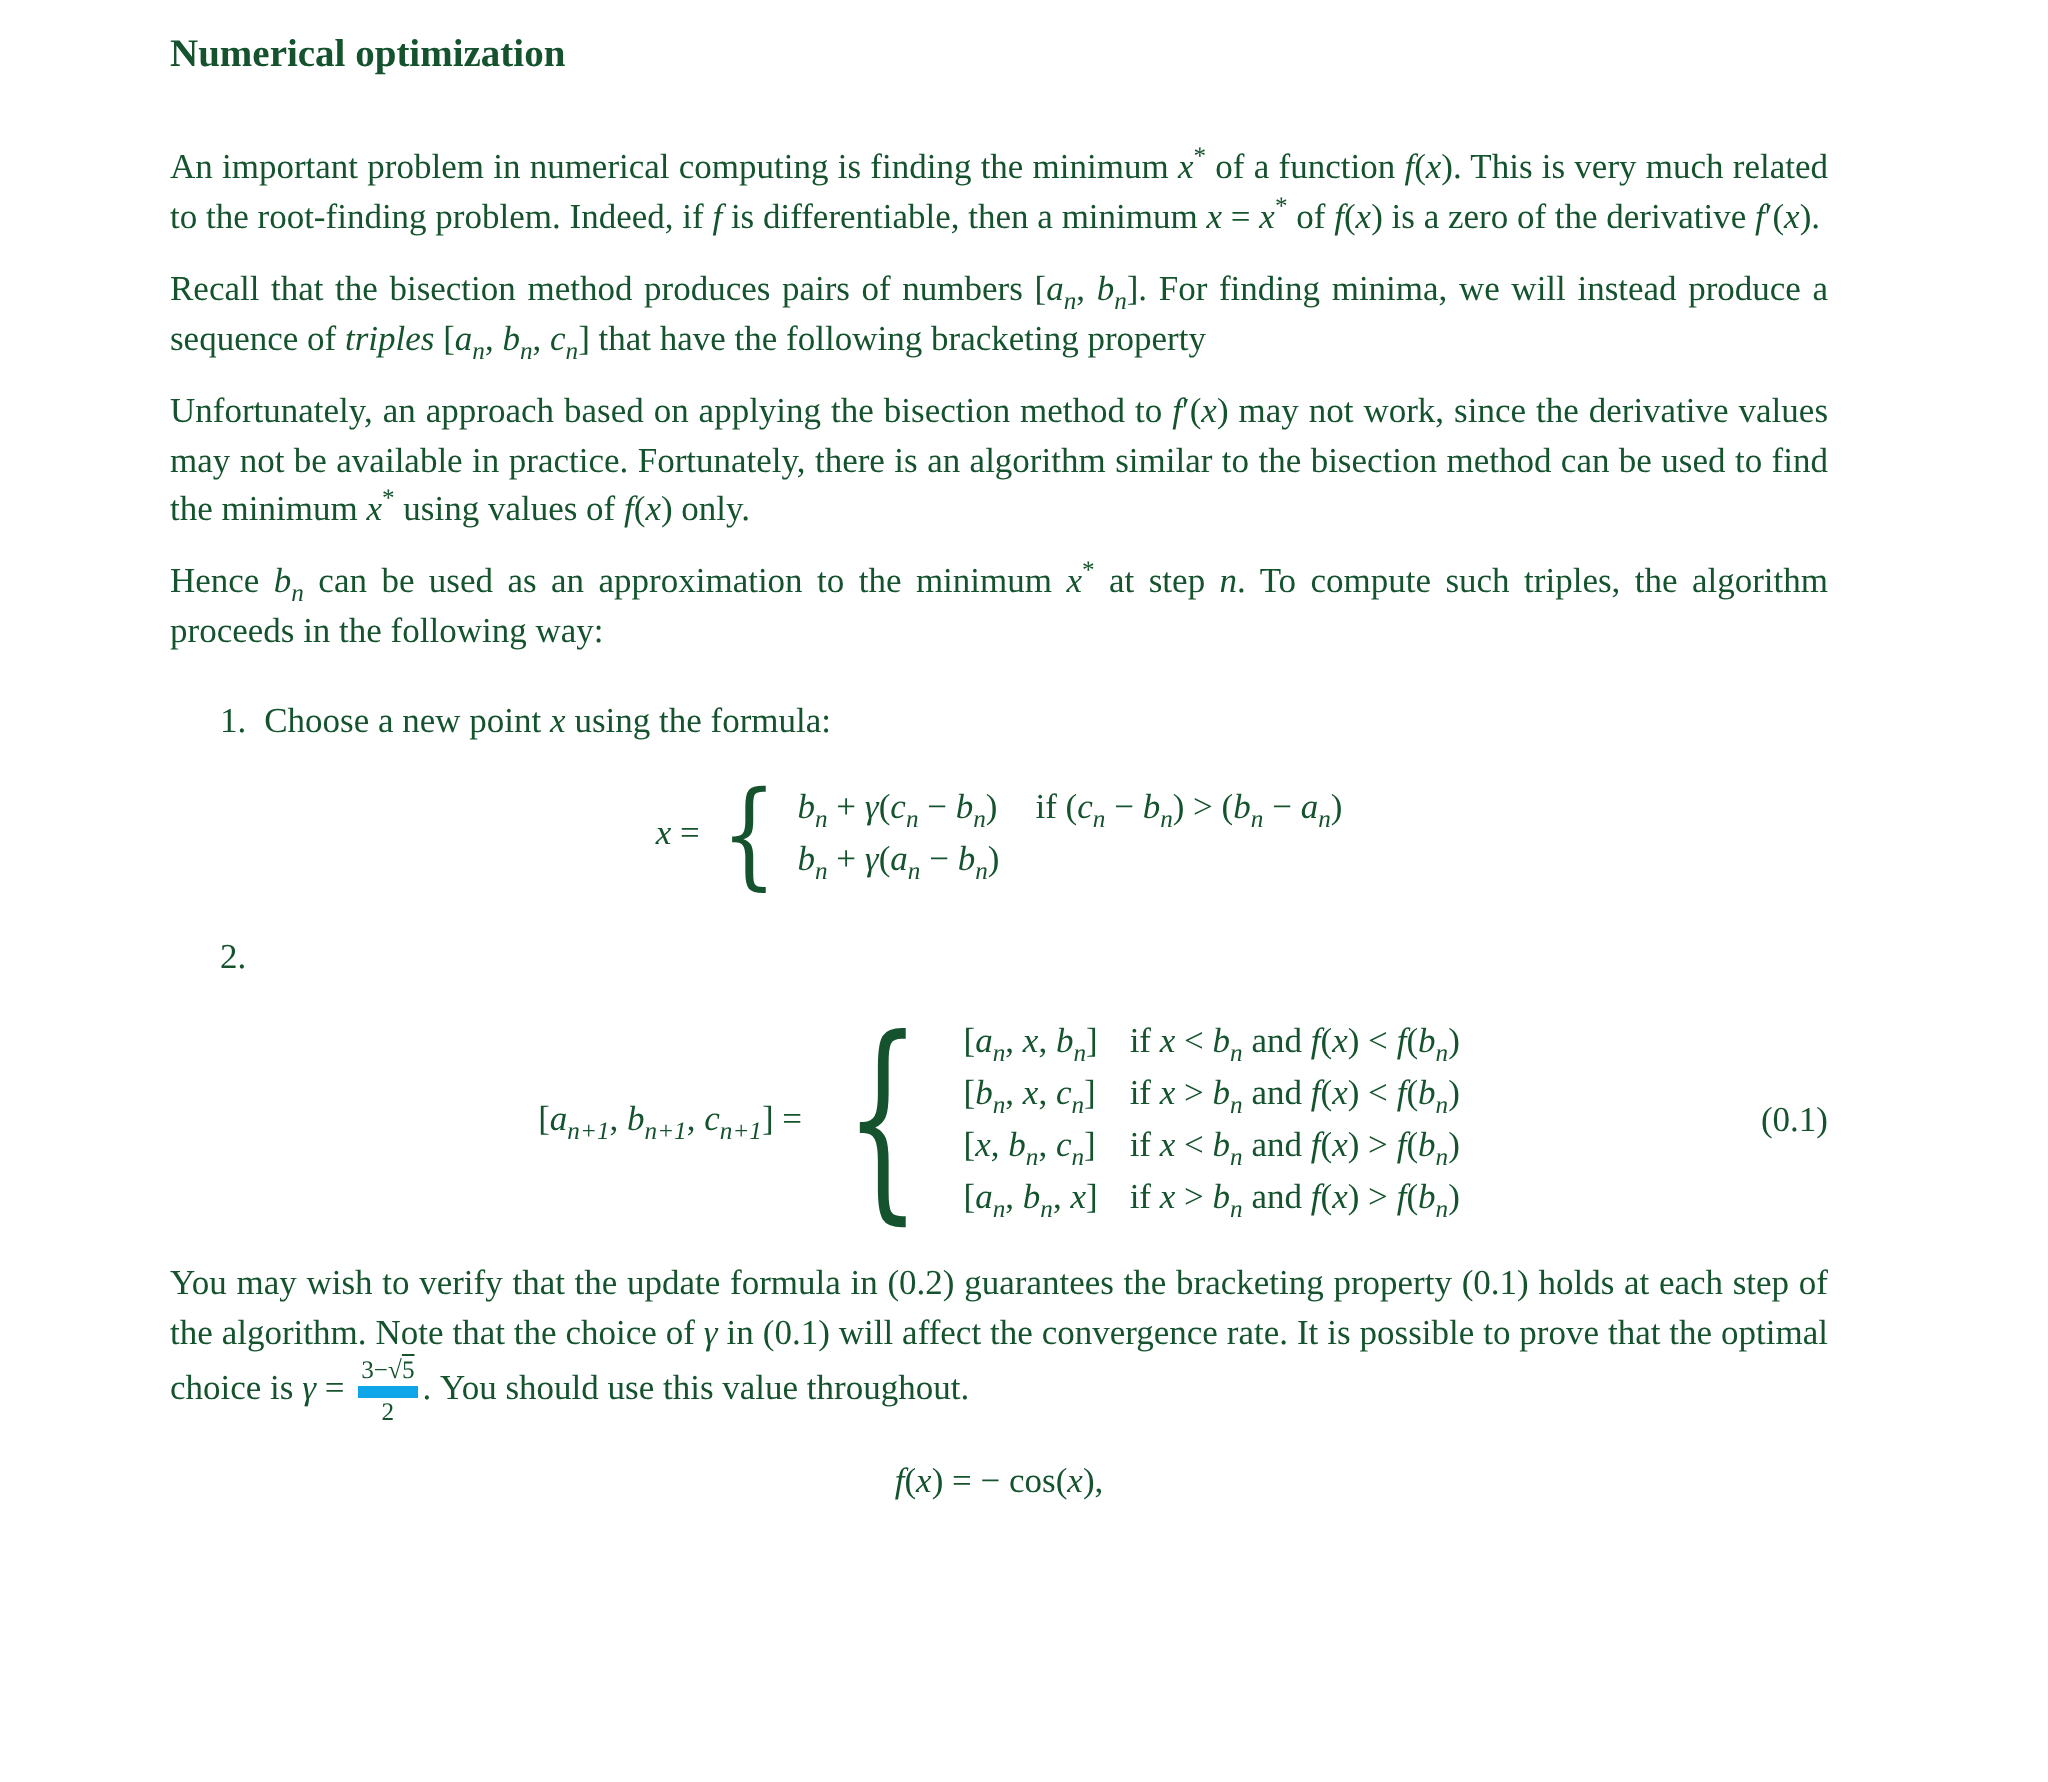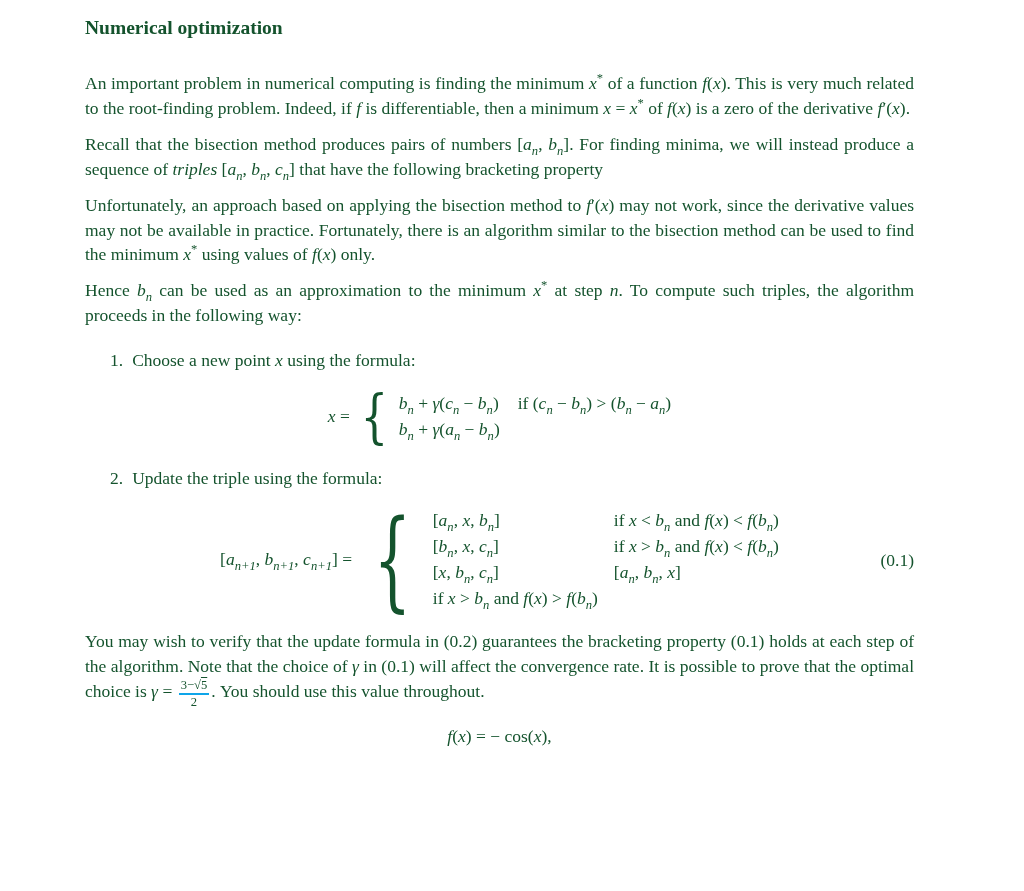--- a/index.html
+++ b/index.html
@@ -71,21 +71,21 @@
   .cases-eq1 .cases-rows { column-gap: 18px; }
   .frac {
     display: inline-flex;
     flex-direction: column;
     align-items: center;
     vertical-align: middle;
     font-size: 72%;
     line-height: 1.15;
     margin: 0 2px;
   }
-  .frac .num { border-bottom: 2px solid #0ea5e9; padding: 0 2px; }
+  .frac .num { border-bottom: 6px solid #0ea5e9; padding: 0 2px; }
   .frac .den { padding: 0 2px; }
   .ol { text-decoration: overline; }
 </style>
 </head>
 <body style="background: rgb(255, 255, 255);">
 
 <div class="page" style="color: #14532d; border-radius: 30px;">
 
   <h1 class="title">Numerical optimization</h1>
 
@@ -110,33 +110,33 @@
       <div class="cases-rows">
         <span class="cval"><i>b<sub>n</sub></i> + <i>γ</i>(<i>c<sub>n</sub></i> − <i>b<sub>n</sub></i>)</span>
         <span class="ccond">if (<i>c<sub>n</sub></i> − <i>b<sub>n</sub></i>) &gt; (<i>b<sub>n</sub></i> − <i>a<sub>n</sub></i>)</span>
         <span class="cval"><i>b<sub>n</sub></i> + <i>γ</i>(<i>a<sub>n</sub></i> − <i>b<sub>n</sub></i>)</span>
       </div>
     </div>
   </div>
 
   <div class="step">
     <span class="step-num">2.</span>
-    <span class="step-text">Update the triple using the formula:</span>
   </div>
 
   <div class="equation cases-eq2">
     <div class="cases">
       <span class="eq-lhs">[<i>a<sub>n+1</sub></i>, <i>b<sub>n+1</sub></i>, <i>c<sub>n+1</sub></i>] =</span>
       <span class="brace brace-4">{</span>
       <div class="cases-rows">
         <span class="cval">[<i>a<sub>n</sub></i>, <i>x</i>, <i>b<sub>n</sub></i>]</span>
         <span class="ccond">if <i>x</i> &lt; <i>b<sub>n</sub></i> and <i>f</i>(<i>x</i>) &lt; <i>f</i>(<i>b<sub>n</sub></i>)</span>
         <span class="cval">[<i>b<sub>n</sub></i>, <i>x</i>, <i>c<sub>n</sub></i>]</span>
         <span class="ccond">if <i>x</i> &gt; <i>b<sub>n</sub></i> and <i>f</i>(<i>x</i>) &lt; <i>f</i>(<i>b<sub>n</sub></i>)</span>
         <span class="cval">[<i>x</i>, <i>b<sub>n</sub></i>, <i>c<sub>n</sub></i>]</span>
+        <span class="ccond">if <i>x</i> &lt; <i>b<sub>n</sub></i> and <i>f</i>(<i>x</i>) &gt; <i>f</i>(<i>b<sub>n</sub></i>)</span>
         <span class="cval">[<i>a<sub>n</sub></i>, <i>b<sub>n</sub></i>, <i>x</i>]</span>
         <span class="ccond">if <i>x</i> &gt; <i>b<sub>n</sub></i> and <i>f</i>(<i>x</i>) &gt; <i>f</i>(<i>b<sub>n</sub></i>)</span>
       </div>
     </div>
     <span class="eq-tag">(0.1)</span>
   </div>
 
   <p class="para">You may wish to verify that the update formula in (0.2) guarantees the bracketing property (0.1) holds at each step of the algorithm. Note that the choice of <i>γ</i> in (0.1) will affect the convergence rate. It is possible to prove that the optimal choice is <i>γ</i> = <span class="frac">
         <span class="num">3−√<span class="ol">5</span></span>
         <span class="den">2</span>

